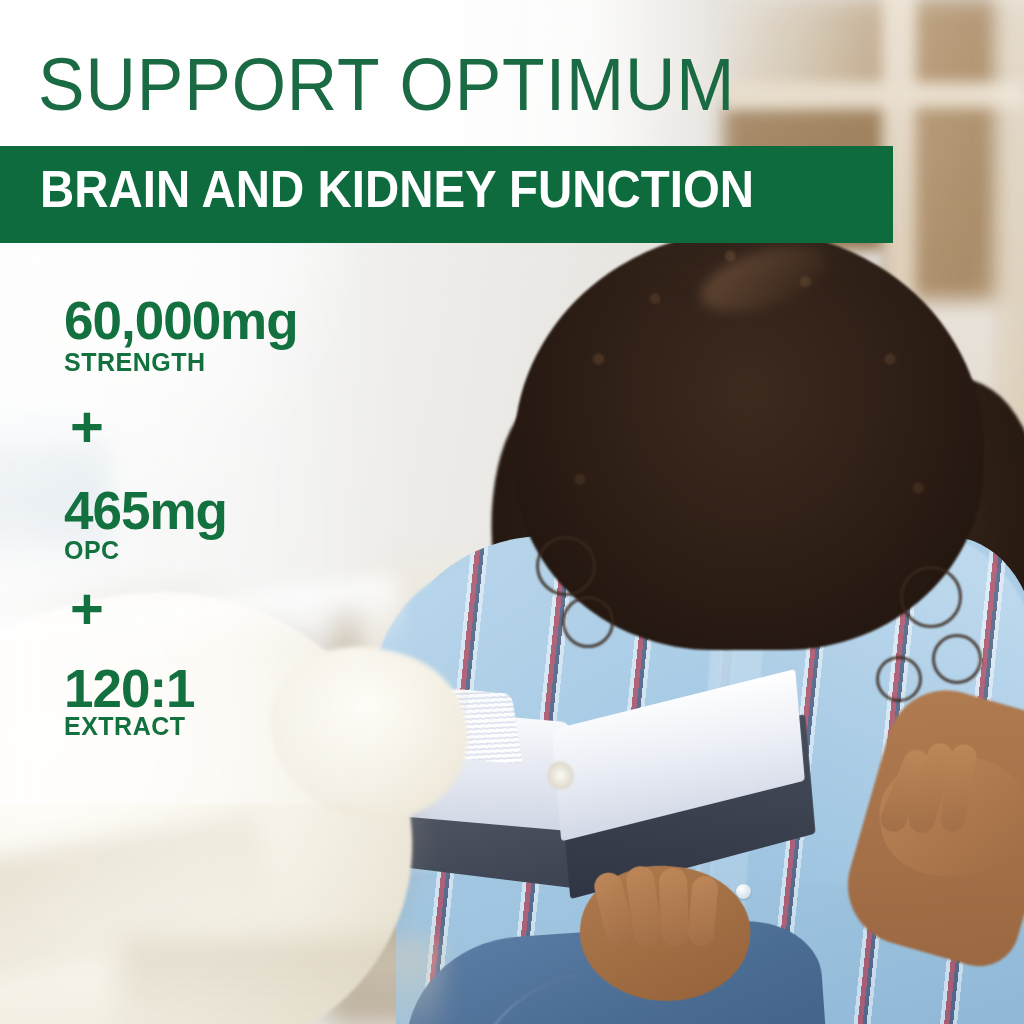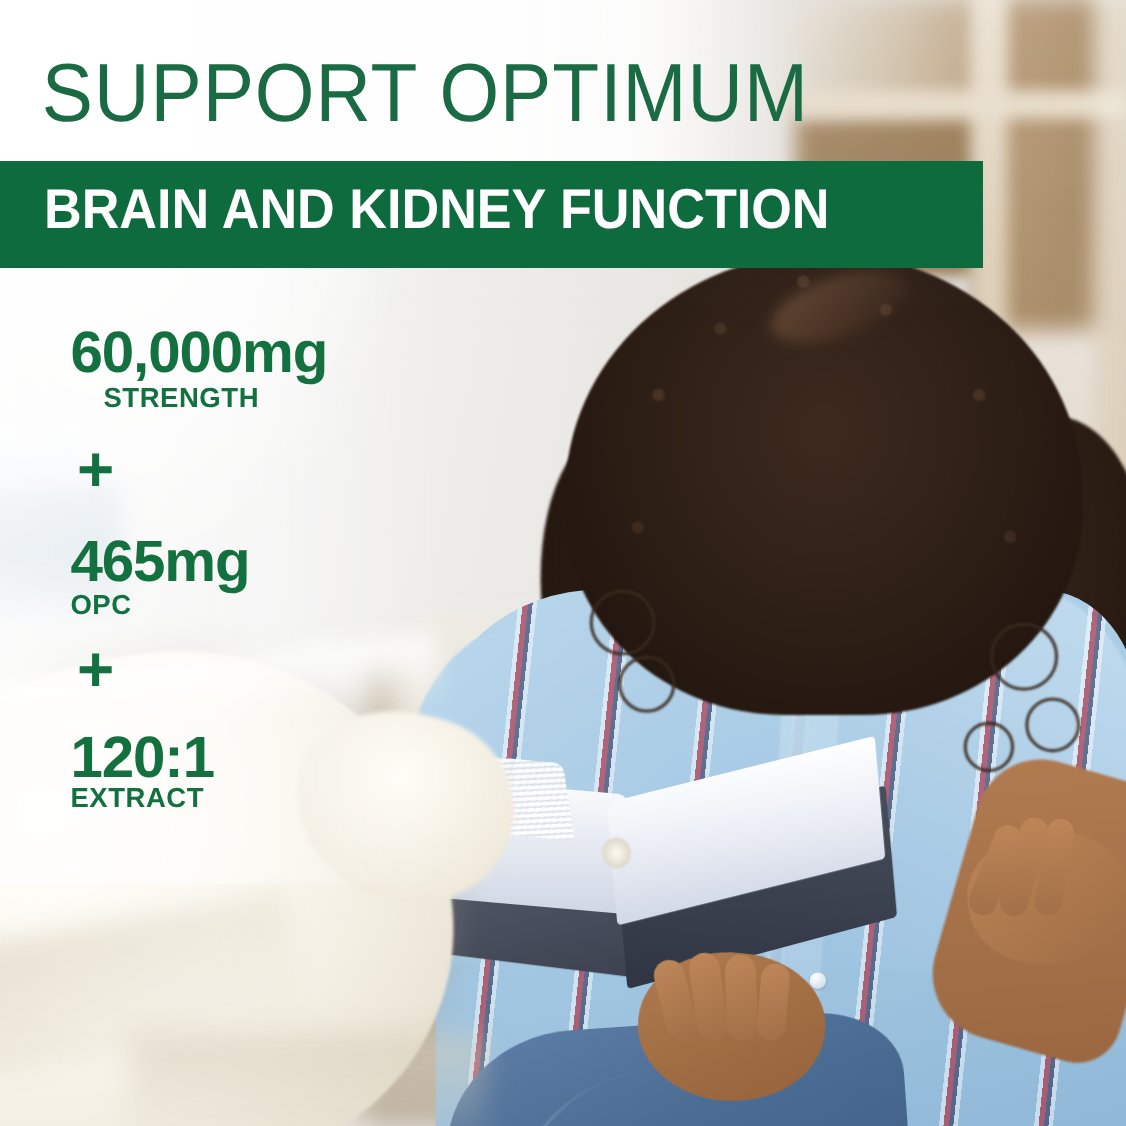--- a/index.html
+++ b/index.html
@@ -242,21 +242,21 @@
     transform:scaleX(.93);transform-origin:left center;}
 
   .stats{position:absolute;left:0;top:0;width:420px;}
   .stat-num{position:absolute;font-weight:bold;color:#13703f;white-space:nowrap;
     font-size:53px;line-height:1;letter-spacing:-1px;}
   .stat-lbl{position:absolute;font-weight:bold;color:#13703f;white-space:nowrap;
     font-size:25px;line-height:1;letter-spacing:.5px;}
   .plus{position:absolute;color:#13703f;font-weight:bold;font-size:58px;line-height:1;}
 
   .s1n{left:64px;top:294px;}
-  .s1l{left:64px;top:350px;margin-left:30px;}
+  .s1l{left:64px;top:350px;}
   .p1{left:70px;top:398px;}
   .s2n{left:64px;top:484px;}
   .s2l{left:64px;top:538px;}
   .p2{left:70px;top:580px;}
   .s3n{left:64px;top:662px;}
   .s3l{left:64px;top:714px;text-align:center;}
 </style>
 </head>
 <body>
 

